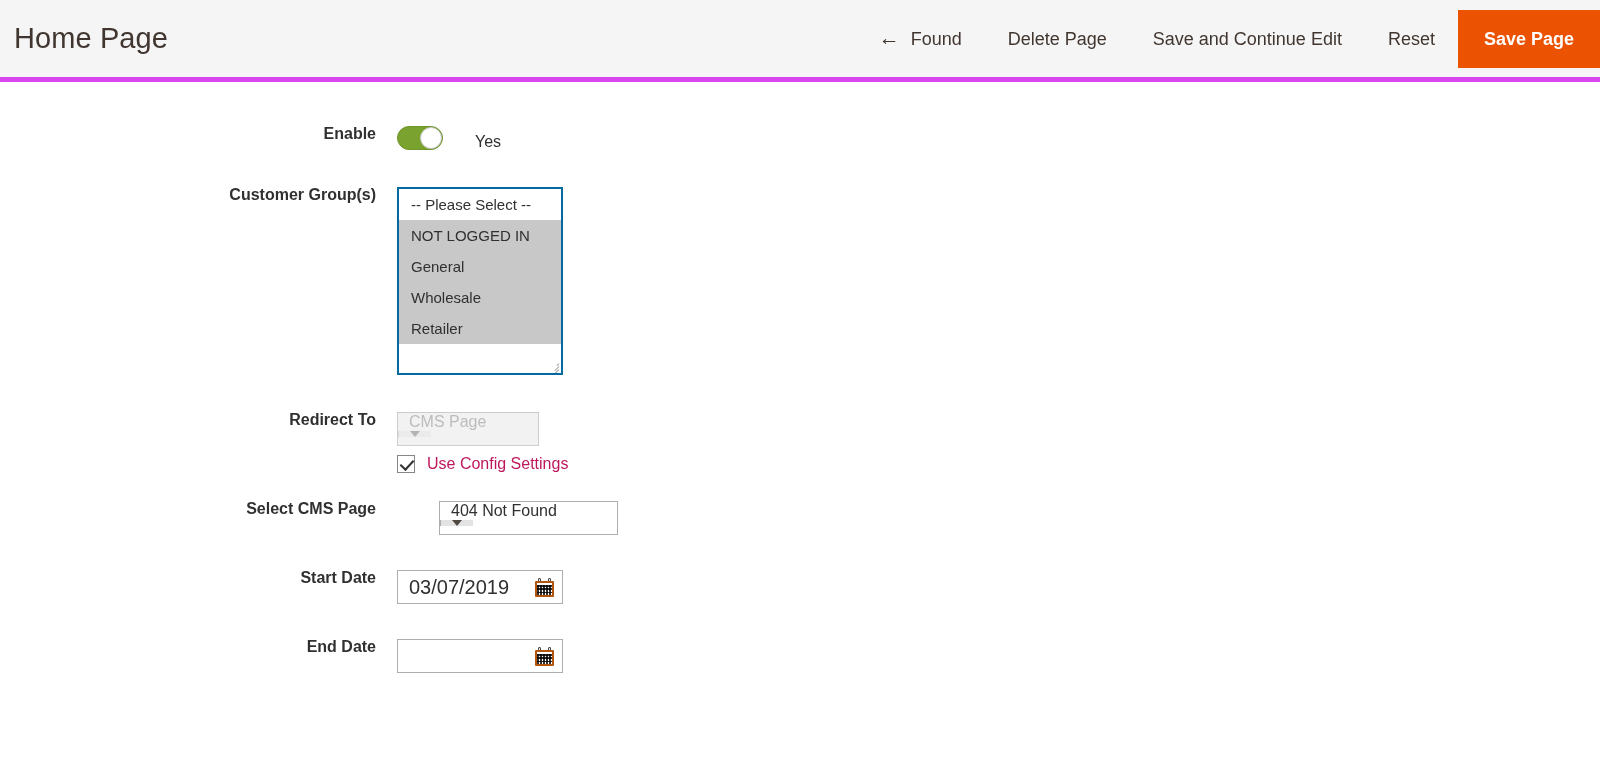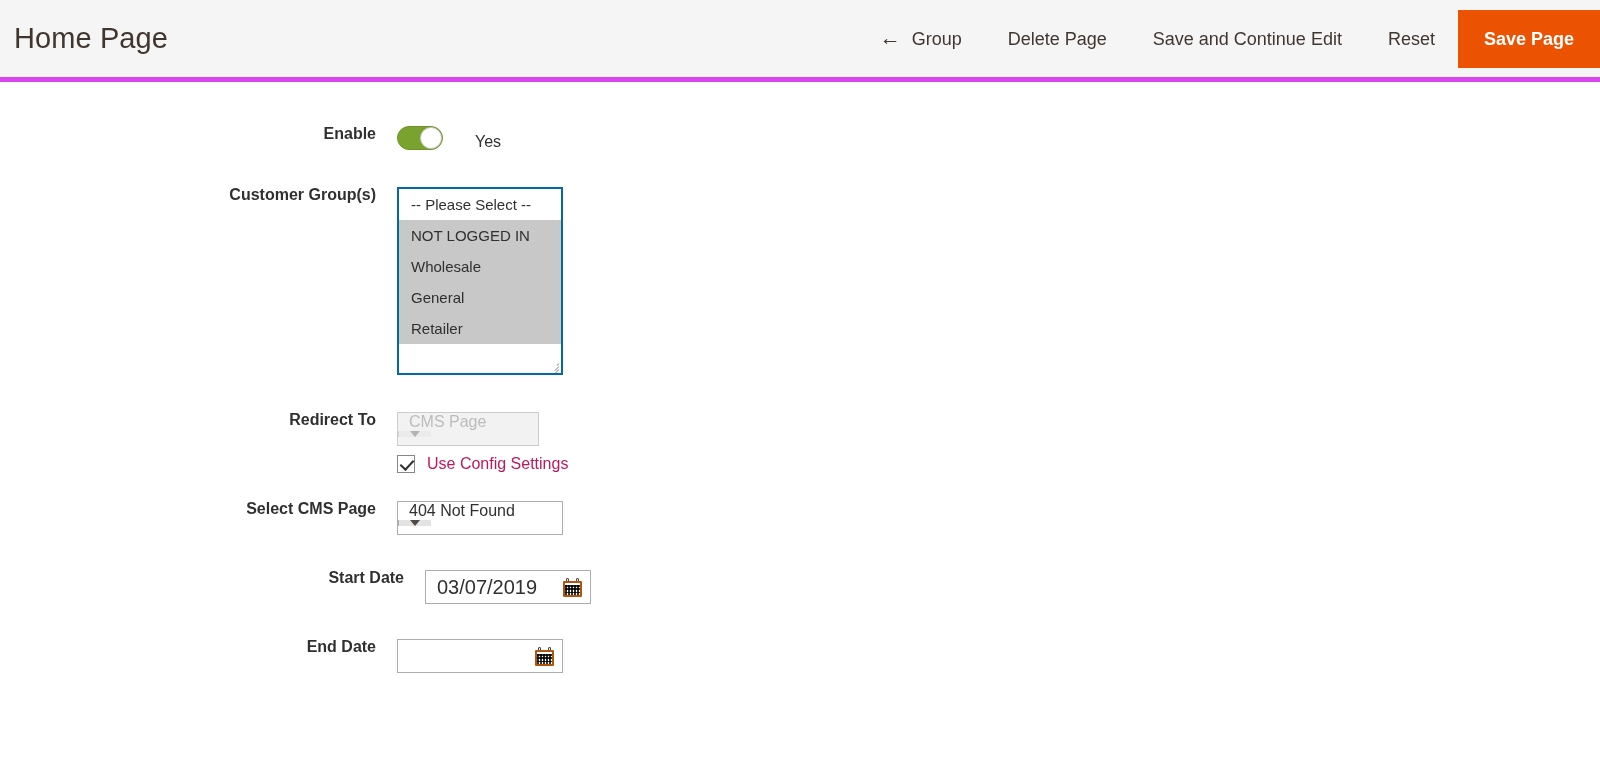--- a/index.html
+++ b/index.html
@@ -195,21 +195,21 @@
     border-right: 5px solid transparent;
     border-top: 6px solid #514943;
   }
   .select.disabled { background: #f2f2f2; border-color: #cccccc; cursor: default; }
   .select.disabled .sel-value { color: #bcbcbc; }
   .select.disabled .sel-arrow { background: #ebebeb; border-left-color: #d6d6d6; }
   .select.disabled .caret { border-top-color: #b3b3b3; }
 
   .select-redirect { width: 142px; }
   .select-redirect .sel-value { width: 109px; }
-  .select-cms { width: 166px; }
+  .select-cms { width: 179px; }
   .select-cms .sel-value { width: 155px; }
 
   
   .checkbox-wrap { display: flex; align-items: center; gap: 12px; cursor: pointer; }
   .checkbox {
     width: 18px; height: 18px;
     border: 1px solid #878787;
     background: #ffffff;
     position: relative;
     flex: 0 0 auto;
@@ -280,34 +280,34 @@
     background: #e8e8e8;
   }
   .cal-icon .ring.l { left: 3px; }
   .cal-icon .ring.r { right: 3px; }
 
   
   .row-enable        { margin-bottom: 37px; }
   .row-customergroup { margin-bottom: 37px; }
   .row-redirect      { margin-bottom: 9px; }
   .row-useconfig     { margin-bottom: 28px; }
-  .row-cmspage       { margin-bottom: 35px; }
-  .row-startdate     { margin-bottom: 35px; padding-left: 28px; }
+  .row-cmspage       { margin-bottom: 35px; gap: 42px; }
+  .row-startdate     { margin-bottom: 35px; }
   .row-enddate       { margin-bottom: 0; }
 </style>
 </head>
 <body>
 
 <div class="page-header">
   <h1 class="page-title">Home Page</h1>
 
   <div class="header-actions">
     <button class="btn-link">
       <span class="back-arrow">←</span>
-      <span>Group</span>
+      <span>Found</span>
     </button>
 
     <button class="btn-link">
       <span>Delete Page</span>
     </button>
 
     <button class="btn-link">
       <span>Save and Continue Edit</span>
     </button>
 
@@ -334,22 +334,22 @@
       </div>
     </div>
   </div>
 
   <div class="field-row row-customergroup">
     <div class="field-label">Customer Group(s)</div>
     <div class="field-control">
       <div class="multiselect">
         <div class="ms-option">-- Please Select --</div>
         <div class="ms-option selected">NOT LOGGED IN</div>
+        <div class="ms-option selected">General</div>
         <div class="ms-option selected">Wholesale</div>
-        <div class="ms-option selected">General</div>
         <div class="ms-option selected">Retailer</div>
         <div class="ms-resize">
           <i></i>
             <i></i>
             <i></i>
         </div>
       </div>
     </div>
   </div>
 

